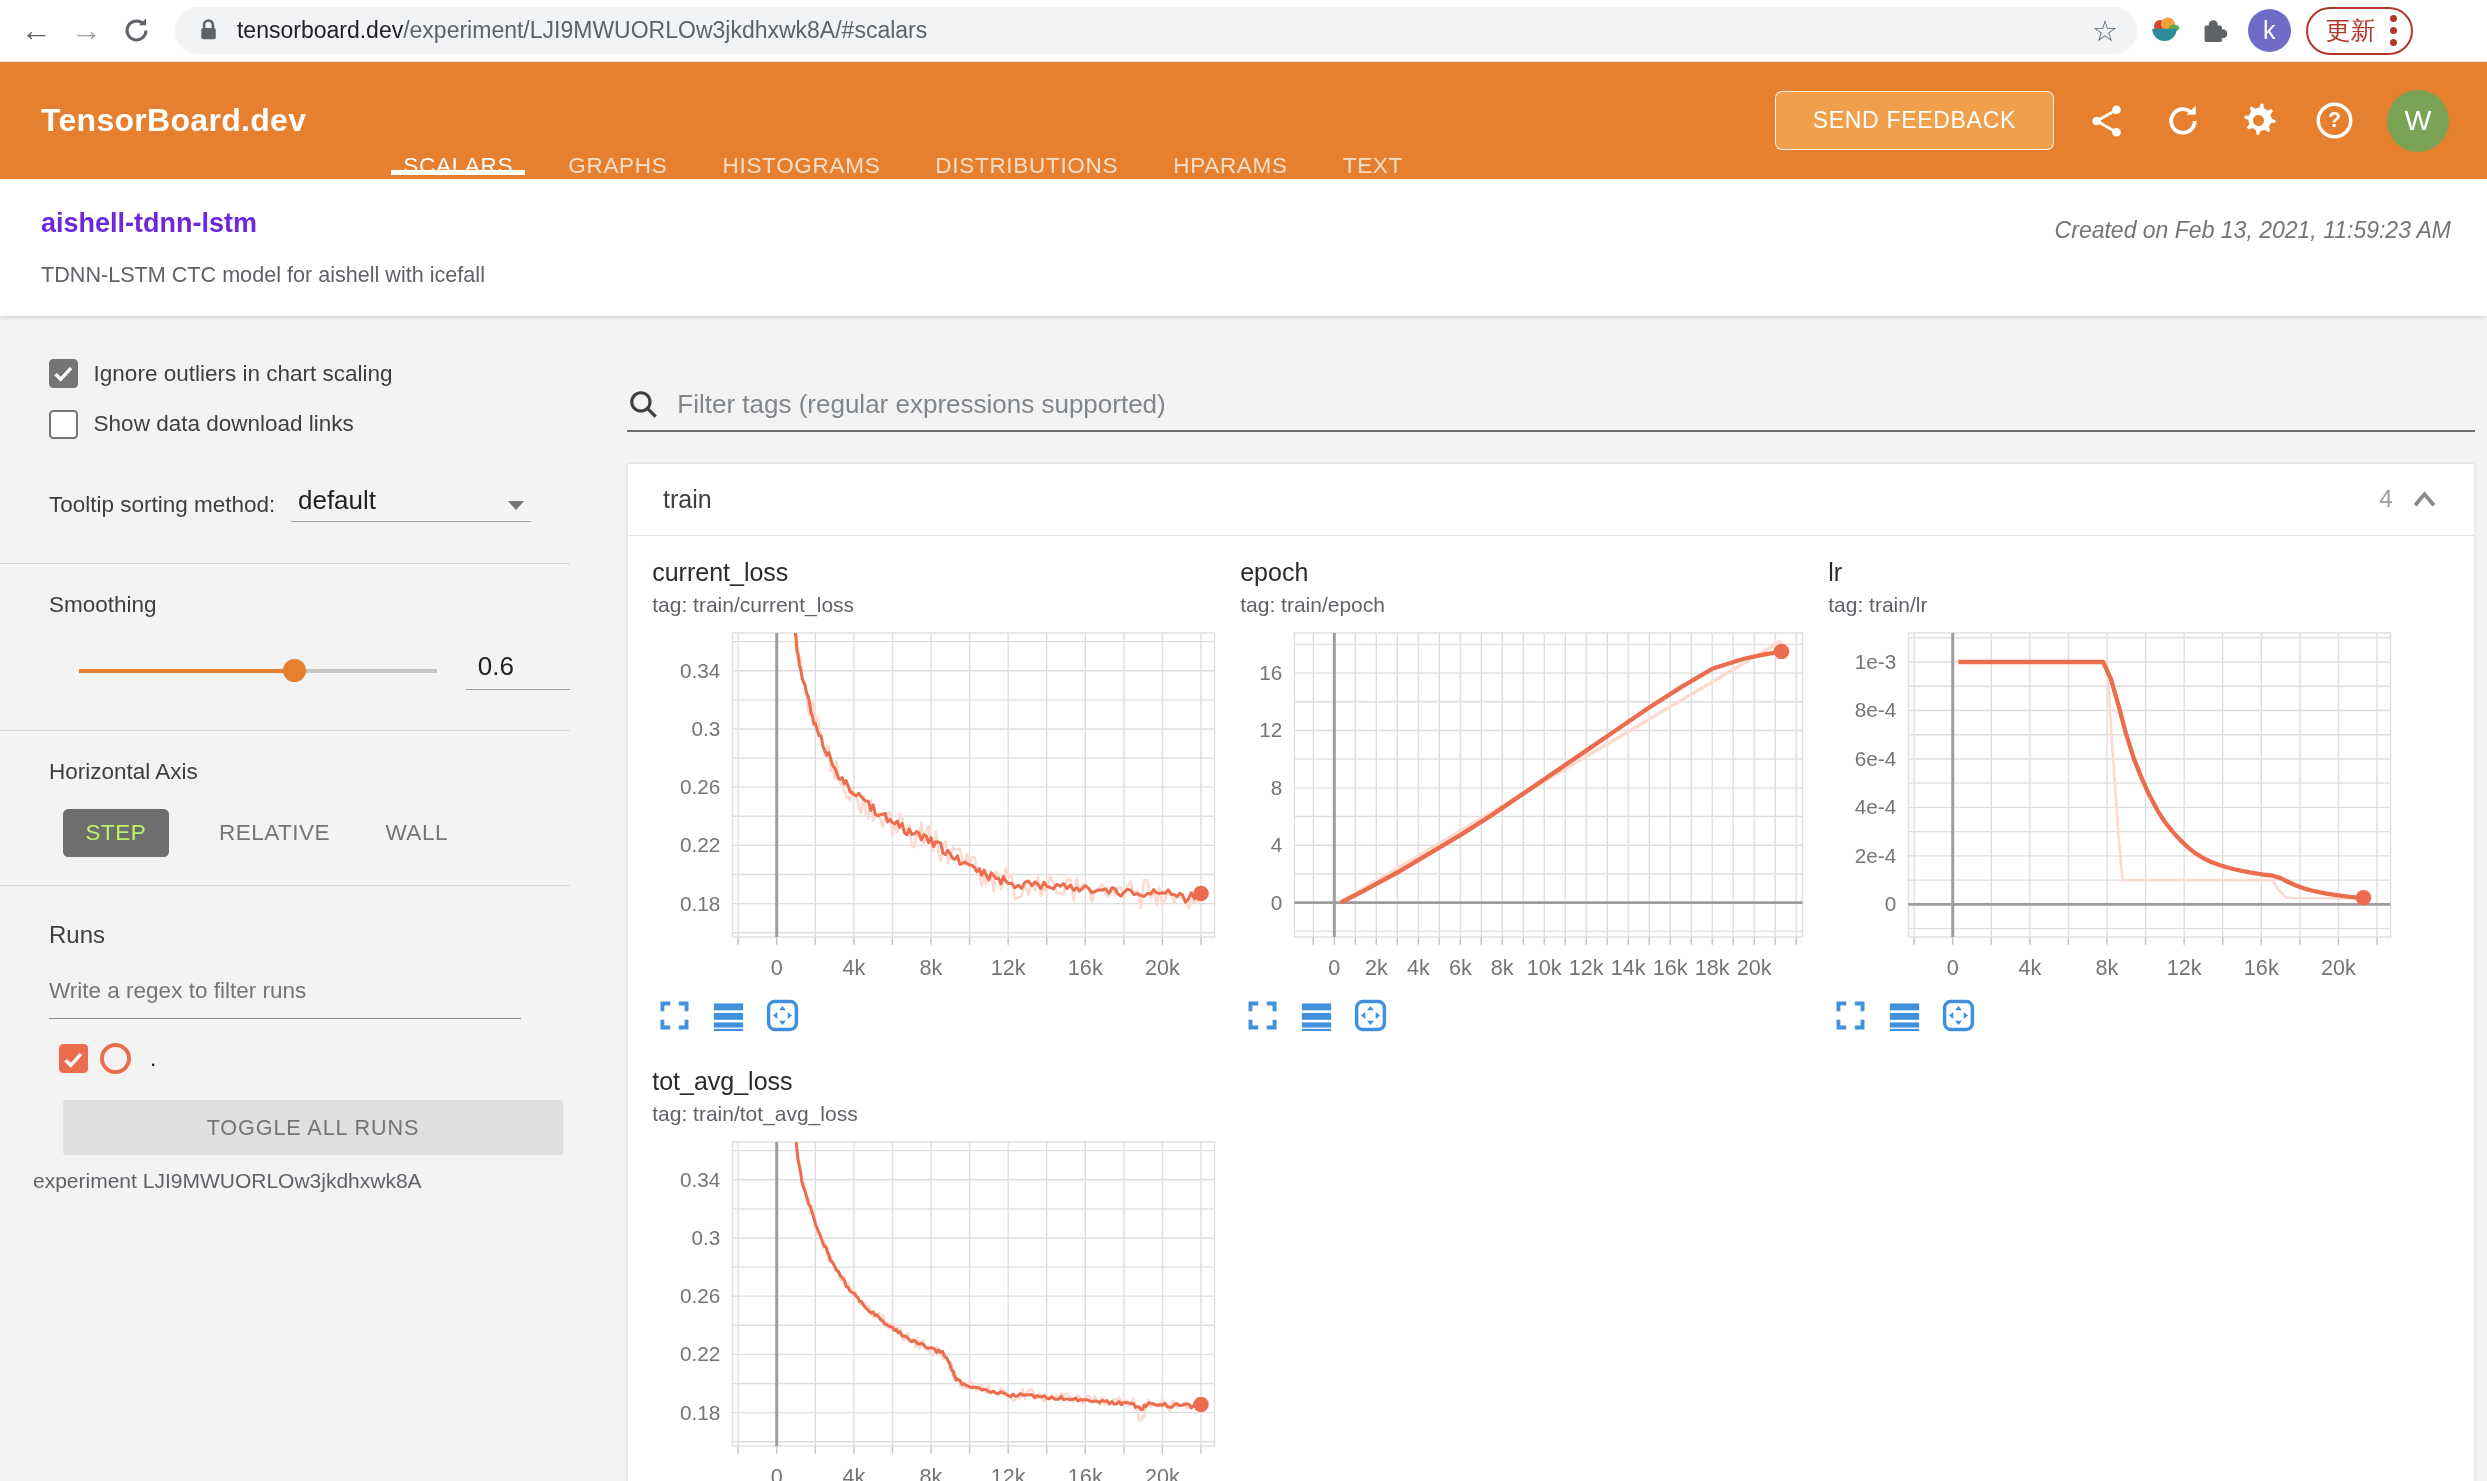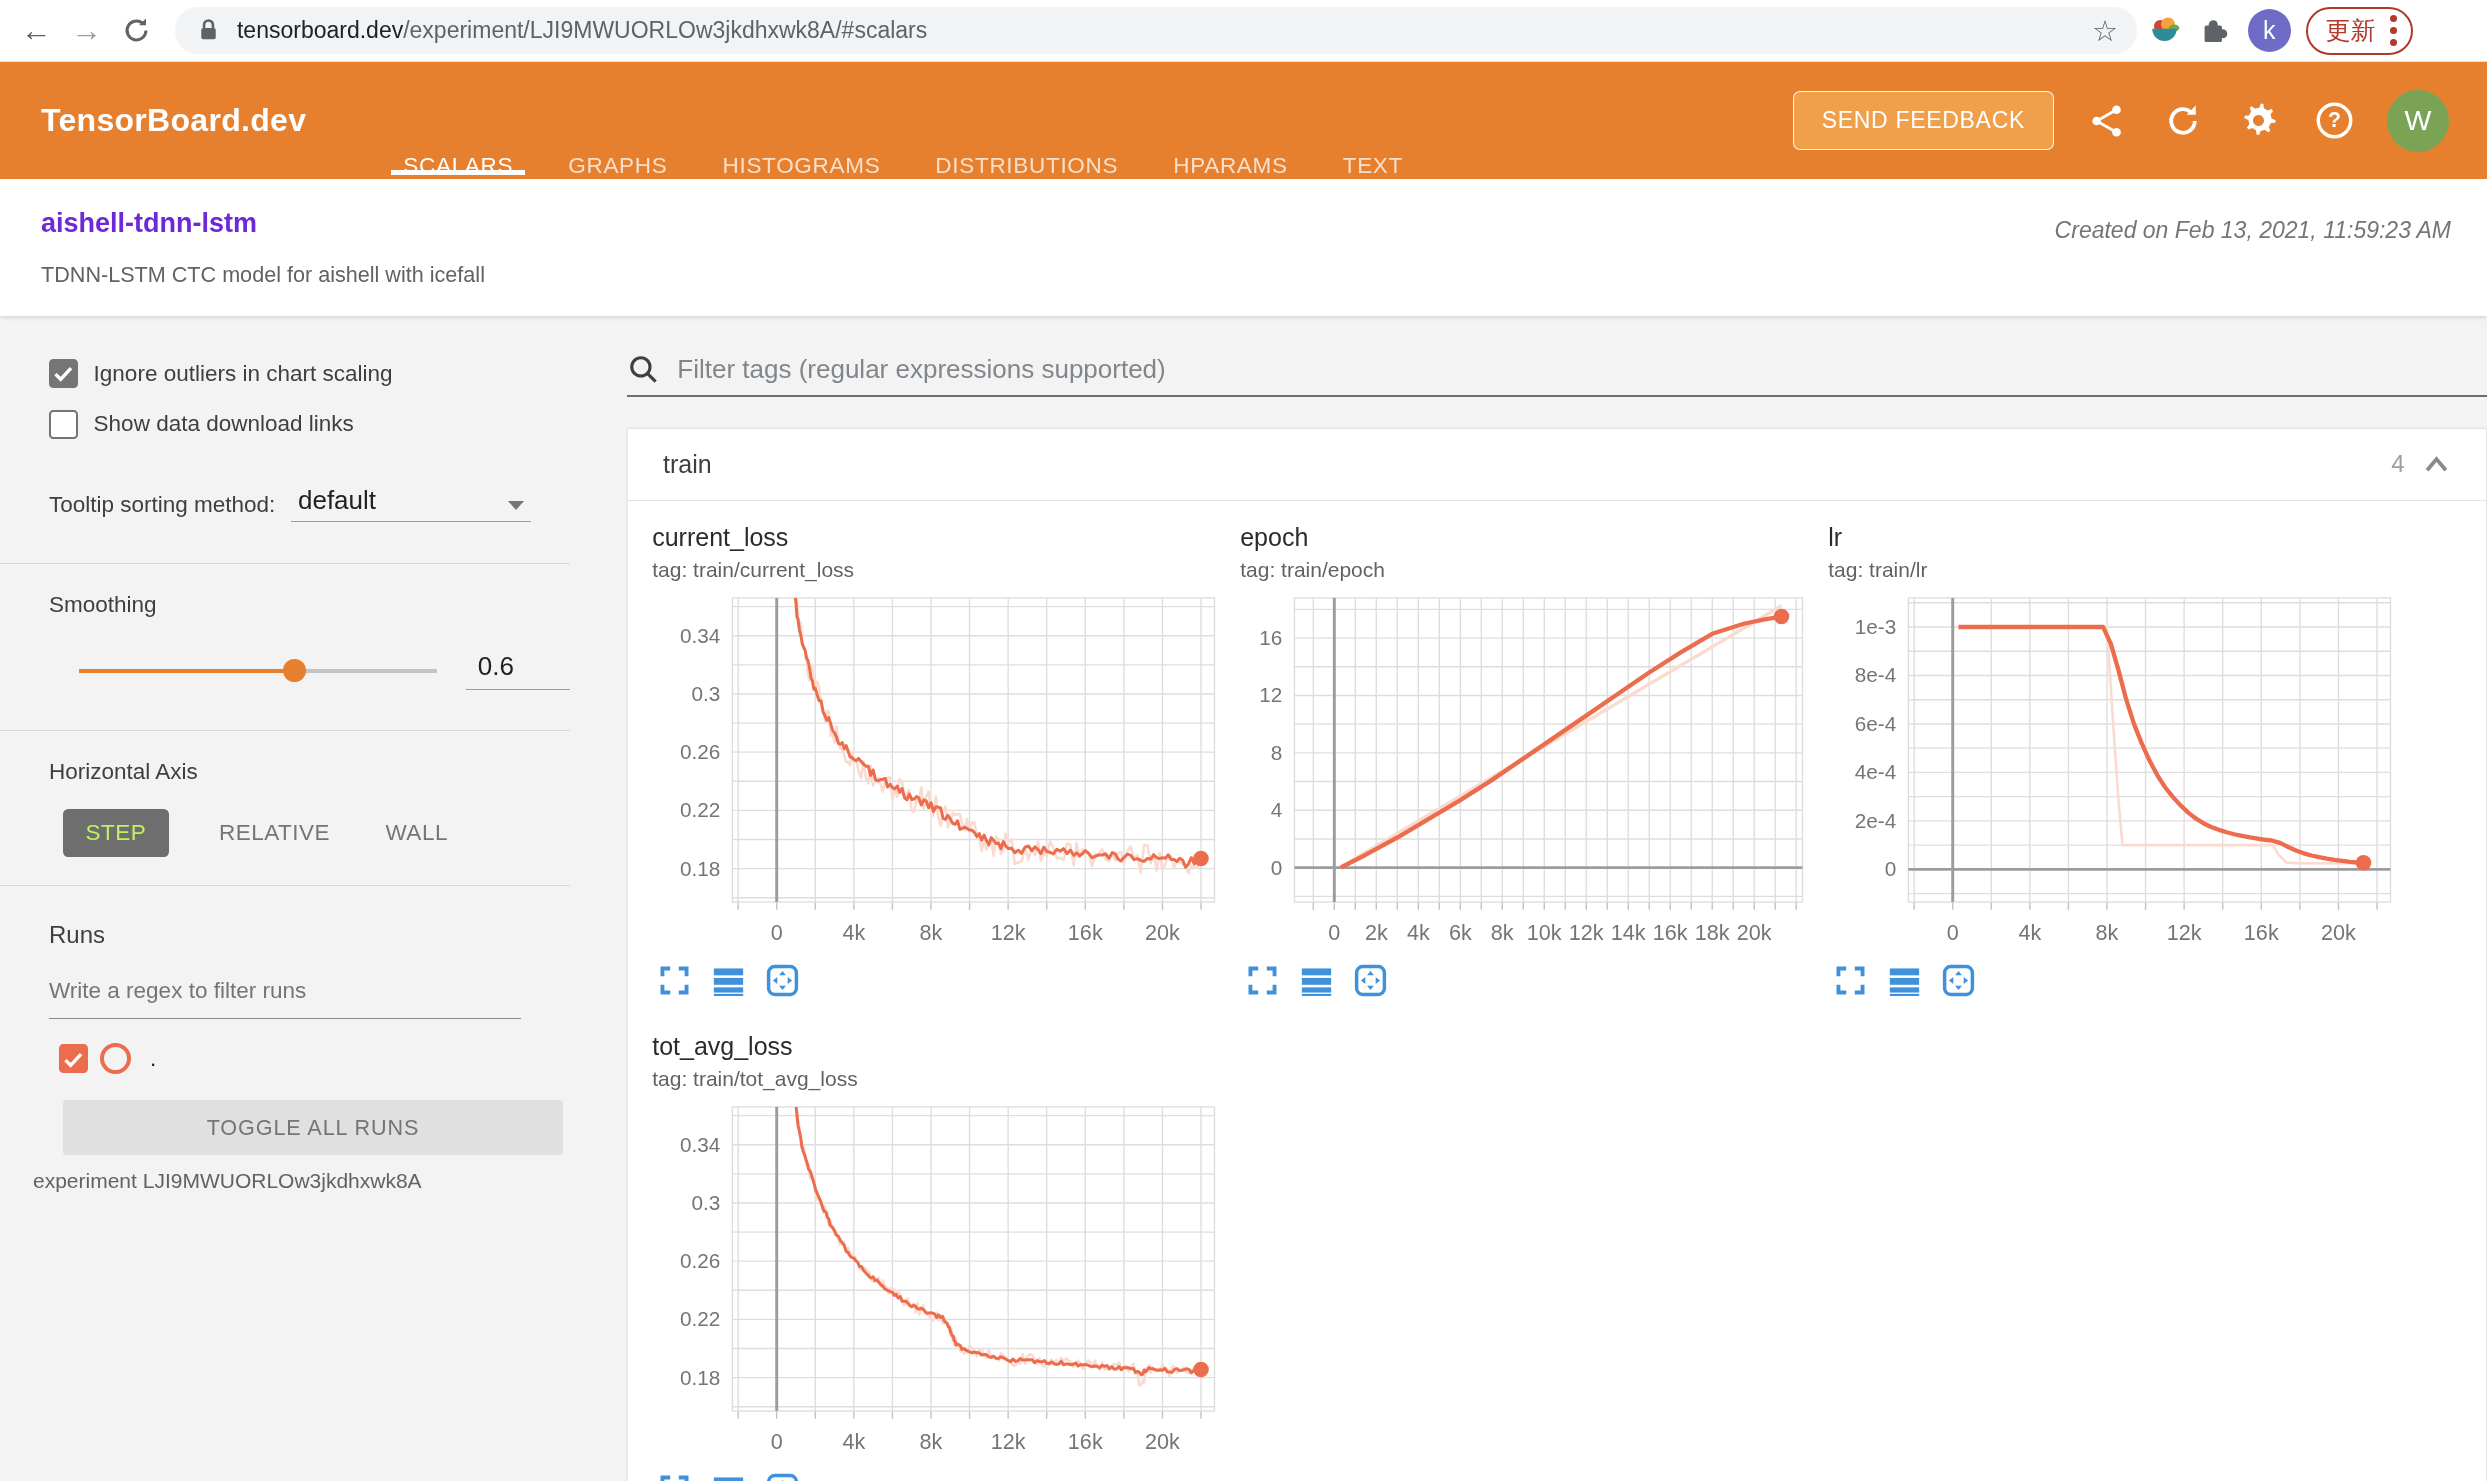--- a/index.html
+++ b/index.html
@@ -21,21 +21,21 @@
   .update-dots i { width:7px; height:7px; border-radius:50%; background:#b3372b; }
 
   
   .app-header { height:117px; background:#e6802f; display:flex; align-items:center; padding:0 38px 0 41px; color:#fff; }
   .logo { font-size:32px; font-weight:700; margin-right:97px; letter-spacing:0.3px; }
   .tabs { display:flex; gap:55px; height:100%; align-items:flex-end; }
   .tab { position:relative; font-size:22.5px; letter-spacing:0.7px; color:rgba(255,255,255,0.75); display:flex; align-items:center; cursor:pointer; font-weight:500; }
   .tab.active { color:#fff; }
   .tab.active::after { content:""; position:absolute; left:-12px; right:-12px; bottom:4.3px; height:4.3px; background:#fff; }
   .header-right { margin-left:auto; display:flex; align-items:center; gap:29px; }
-  .send-feedback { border:1.7px solid rgba(255,255,255,0.9); background:#f0a04b; color:#fff; font-size:23px; letter-spacing:0.7px; padding:0 28px; height:59px; border-radius:7px; display:flex; align-items:center; font-weight:500; cursor:pointer; }
+  .send-feedback { border:1.7px solid rgba(255,255,255,0.9); background:#f0a04b; color:#fff; font-size:23px; letter-spacing:0.7px; padding:0 37px; height:59px; border-radius:7px; display:flex; align-items:center; font-weight:500; cursor:pointer; }
   .hicon { width:47px; height:47px; display:flex; align-items:center; justify-content:center; cursor:pointer; }
   .avatar-w { width:62px; height:62px; border-radius:50%; background:#7aa356; font-size:28.5px; display:flex; align-items:center; justify-content:center; cursor:pointer; }
 
   
   .experiment-bar { height:137px; background:#fff; padding:29px 35px 0 41px; position:relative; box-shadow:0 1.7px 4.3px rgba(0,0,0,0.14); z-index:2; }
   .exp-title { font-size:27px; font-weight:700; color:#6d28d9; }
   .exp-sub { font-size:21.6px; color:#5f6368; margin-top:22.5px; }
   .exp-created { position:absolute; right:36px; top:38px; font-style:italic; font-size:23px; color:#757575; }
 
   
@@ -64,21 +64,21 @@
   .btn-flat { color:#757575; font-size:22.5px; letter-spacing:0.5px; cursor:pointer; padding:11.2px 5.2px; }
   .runs-label { margin:35px 0 0 49px; font-size:24px; }
   .regex-input { margin:29px 49px 0 49px; color:#757575; font-size:22.5px; padding-bottom:14px; border-bottom:1.7px solid #8a8a8a; cursor:text; }
   .run-row { margin:22.5px 0 0 59px; display:flex; align-items:center; gap:12px; height:35px; }
   .run-circle { width:31px; height:31px; border:4.3px solid #ec6d4e; border-radius:50%; flex:none; }
   .run-name { color:#212121; font-size:22.5px; margin-left:7px; }
   .toggle-runs { margin:24px 0 0 63px; width:500px; height:55px; background:#e0e0e0; border-radius:3.5px; color:#757575; font-size:21.6px; letter-spacing:0.9px; display:flex; align-items:center; justify-content:center; cursor:pointer; }
   .exp-line { margin:14px 0 0 33px; font-size:21px; color:#5f6368; }
 
   
-  .content { flex:1; padding:33px 0 0 57px; overflow:hidden; }
+  .content { flex:1; padding:33px 12px 0 57px; overflow:hidden;margin-top:35px; }
   .filter-row { display:flex; align-items:center; gap:17.3px; height:41px; }
   .filter-ph { font-size:26px; color:#80868b; }
   .filter-underline { height:1.7px; background:#6d6d6d; margin-top:5.2px; }
   .card { margin-top:31px; background:#fff; border:0.9px solid #e4e4e4; border-radius:2.6px; box-shadow:0 0.9px 2.6px rgba(0,0,0,0.08); height:1141px; }
   .card-header { height:72px; display:flex; align-items:center; padding:0 35px; border-bottom:0.9px solid #e2e2e2; }
   .group-name { font-size:25px; color:#3c4043; }
   .group-count { margin-left:auto; font-size:24px; color:#9e9e9e; margin-right:17.3px; }
   .charts-grid { padding:22.5px 22.5px; display:grid; grid-template-columns:repeat(3,574px); column-gap:14px; row-gap:35px; }
   .chart-title { font-size:25px; color:#2b2b2b; margin-left:1.7px; }
   .chart-tag { font-size:21px; color:#5f6368; margin:6px 0 8.6px 1.7px; }

